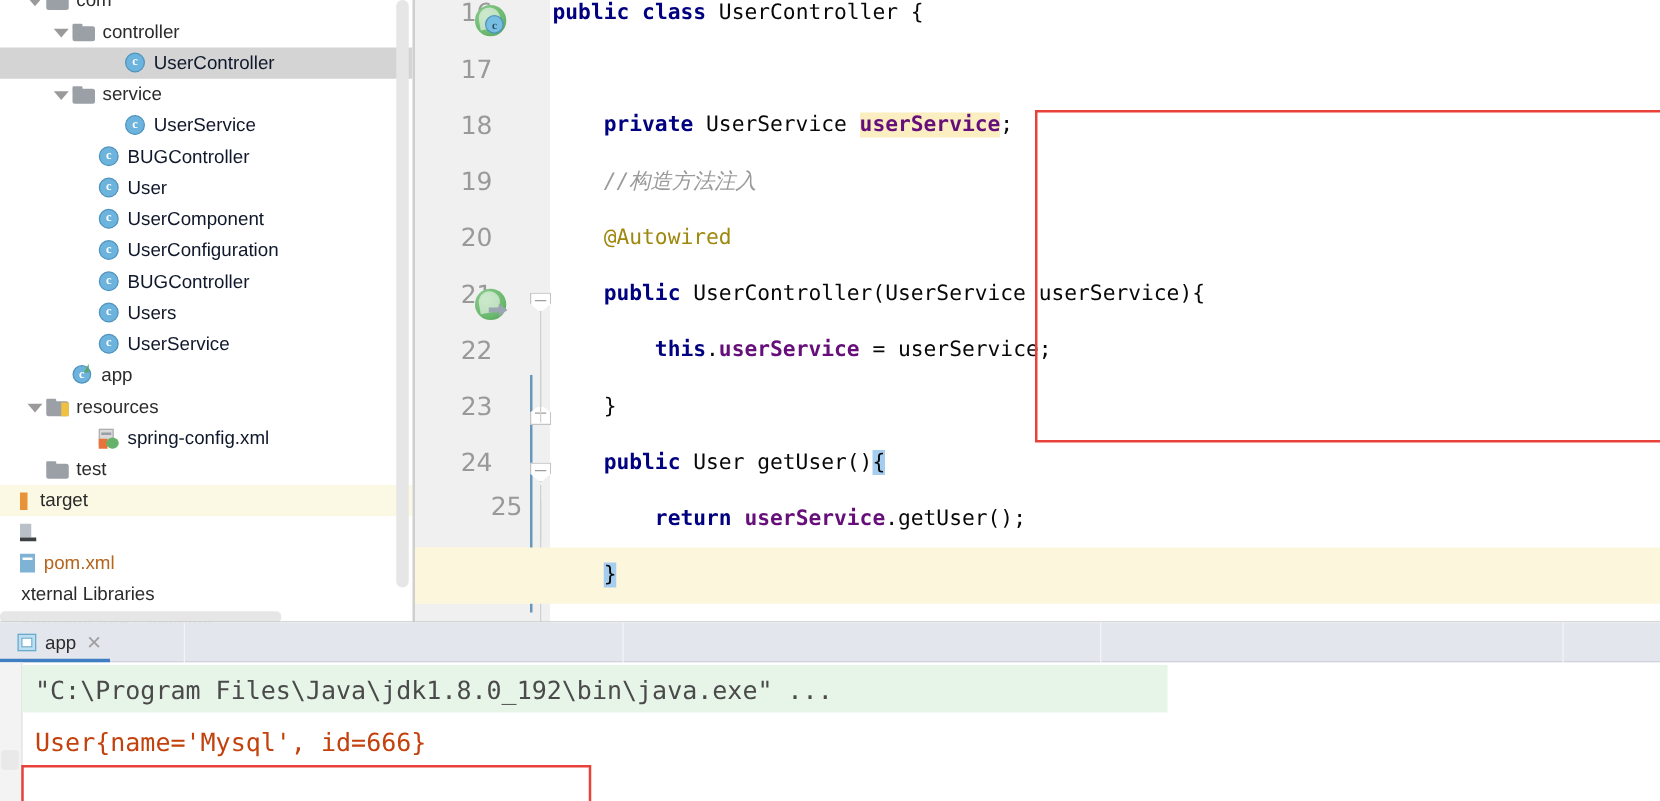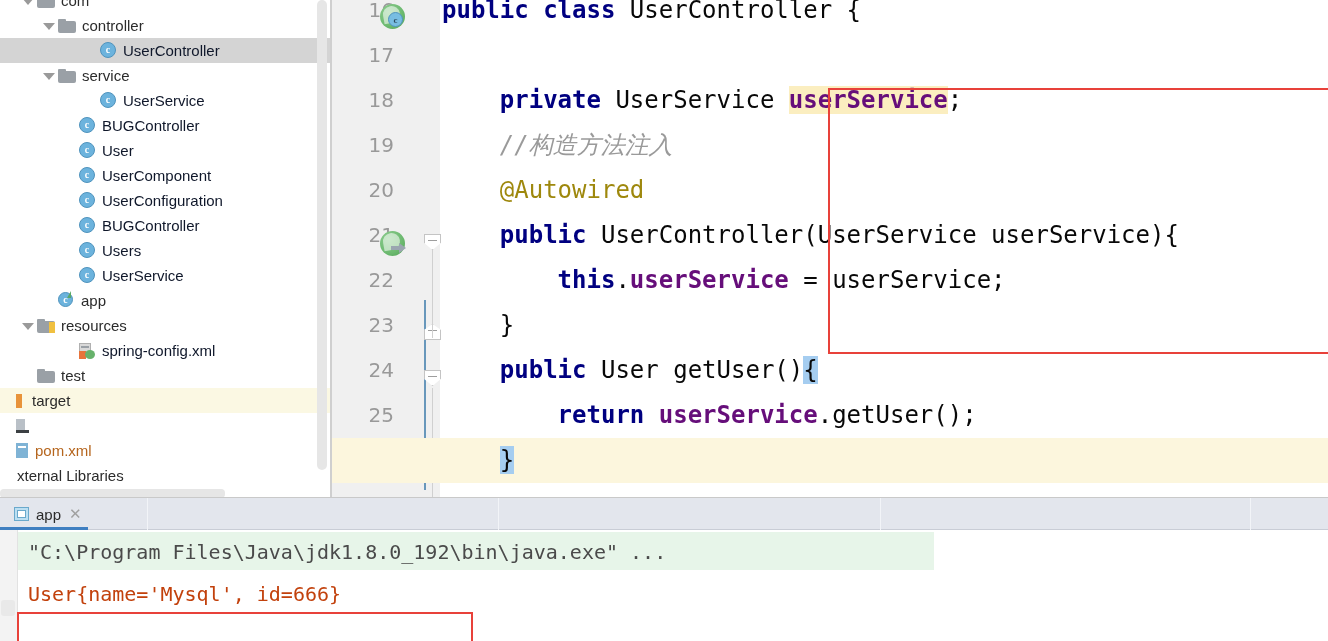--- a/index.html
+++ b/index.html
@@ -221,21 +221,21 @@
     clip-path: polygon(50% 0,100% 38%,100% 100%,0 100%,0 38%);
     height:16px;
   }
   .foldline {
     position:absolute; width:1px; background:#d0d0d0;
   }
 
   #code {
     position:absolute; left:110px; top:0; right:0; height:623px;
     font-family:"DejaVu Sans Mono", monospace;
-    font-size:24px;
+    font-size:17px;
     color:#080808;
     white-space:pre;
   }
   .cline { position:absolute; left:0; height:45px; line-height:45px; white-space:pre; }
   .caret-row-bg {
     position:absolute; left:0; width:1218px; height:45px; background:#fcf6dd;
   }
   .kw     { color:#000080; font-weight:bold; }
   .anno   { color:#9e880d; }
   .cmt    { color:#9a9a9a; font-style:italic; }
@@ -501,21 +501,21 @@
       <div id="gutter-nums">
           <div class="gl" style="top: -2px;">16</div>
           <div class="gl" style="top: 43px;">17</div>
           <div class="gl" style="top: 88px;">18</div>
           <div class="gl" style="top: 133px;">19</div>
           <div class="gl" style="top: 178px;">20</div>
           <div class="gl" style="top: 223px;">21</div>
           <div class="gl" style="top: 268px;">22</div>
           <div class="gl" style="top: 313px;">23</div>
           <div class="gl" style="top: 358px;">24</div>
-          <div class="gl" style="top: 403px;">25</div>
+          <div class="gl" style="top: 393px; margin-left: 24px;">25</div>
           <div class="gl" style="top: 448px;">26</div>
         </div>
 
       <div class="gicon" style="left:48px; top:4px;">
         <span class="spring-bean"></span>
         <span class="bean-badge">c</span>
       </div>
       <div class="gicon" style="left:48px; top:231px;">
         <span class="spring-bean"></span>
         <span class="bean-arrow">

